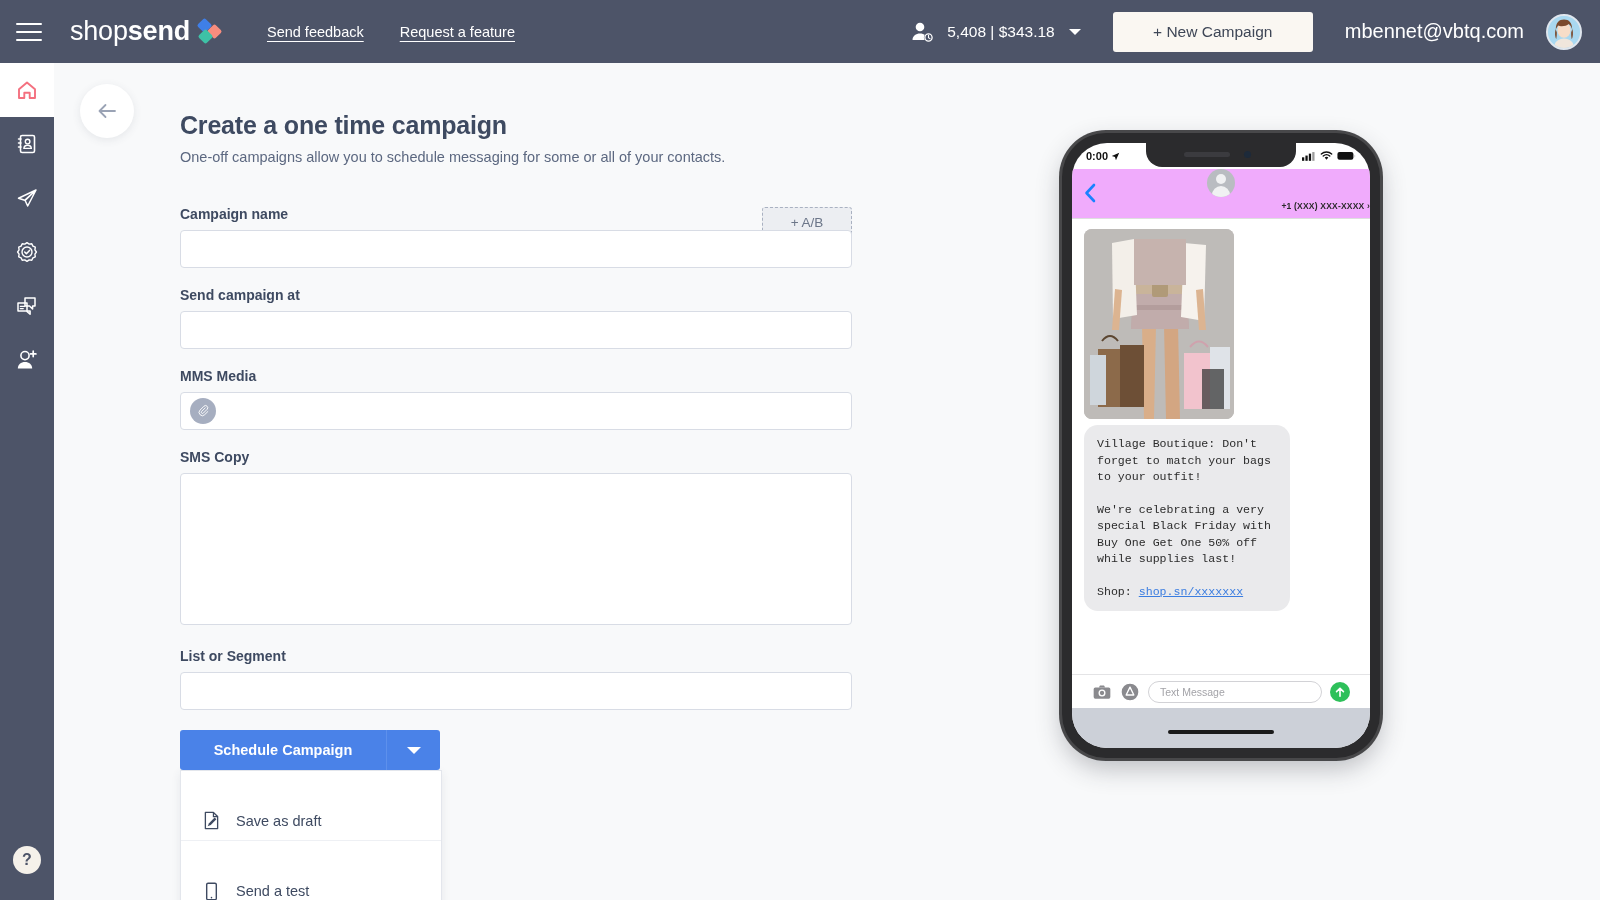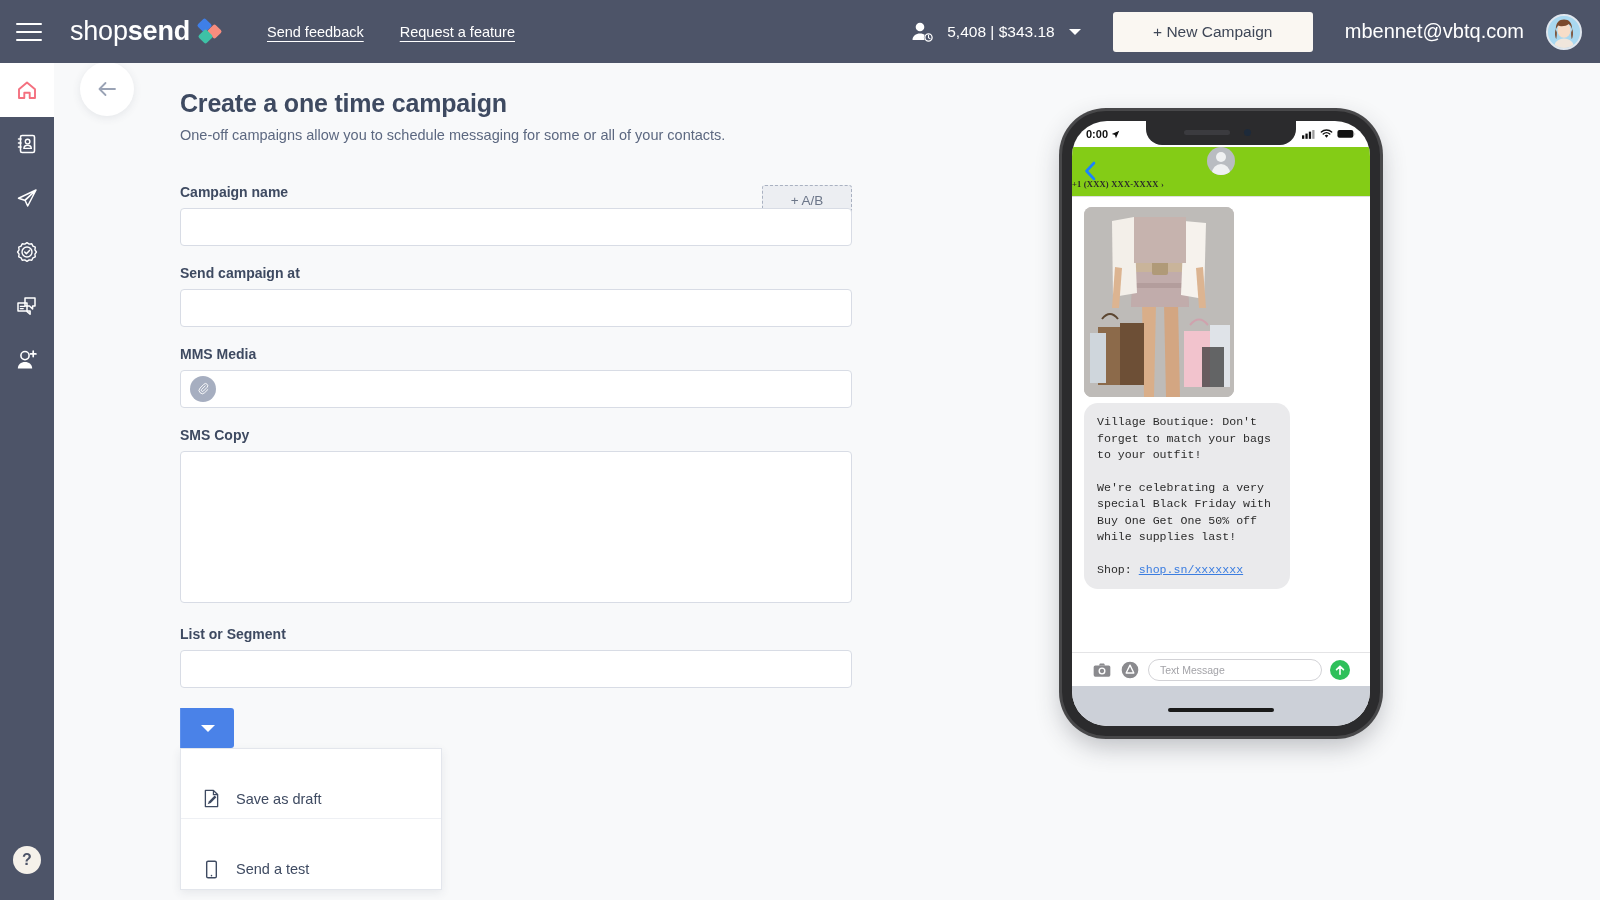--- a/index.html
+++ b/index.html
@@ -84,21 +84,21 @@
   #help-button {
     position:absolute; bottom:26px; left:13px;
     width:28px;height:28px;border-radius:50%;
     background:#f5f1ea; color:#4d5468;
     display:flex;align-items:center;justify-content:center;
     font-size:16px;font-weight:700;cursor:pointer;
   }
 
   
   #main {
-    position:absolute; top:48px; left:54px;
+    position:absolute; top:70px; left:54px;
     width:1546px; height:589px;
     background:#f8f9fa;
   }
   #back-button {
     position:absolute; left:26px; top:14px;
     width:54px;height:54px;border-radius:50%;
     background:#ffffff; box-shadow: 0 2px 9px rgba(60,70,90,0.10);
     display:flex;align-items:center;justify-content:center;cursor:pointer;
   }
 
@@ -198,22 +198,22 @@
   .notch-cam{position:absolute;left:98px;top:8px;width:7px;height:7px;border-radius:50%;background:#1d2a3a;}
 
   #status-bar {
     position:relative; height:26px; display:flex;align-items:center;
     justify-content:space-between; padding:0 14px; z-index:6;
   }
   #phone-clock { font-size:11px;font-weight:700;color:#111; display:flex;align-items:center;gap:3px;}
   .status-right { display:flex;align-items:center;gap:4px; }
 
   #msg-header {
-    position:relative; background:#84cc16; border-bottom:1px solid #dededf;
-    padding-bottom:7px; text-align:left;font-family:Liberation Serif, serif;
+    position:relative; background:#f0abfc; border-bottom:1px solid #dededf;
+    padding-bottom:7px; text-align:right;
   }
   #msg-back-chevron { position:absolute;left:12px;top:14px; cursor:pointer; }
   #msg-avatar {
     width:28px;height:28px;border-radius:50%;background:#b9bcc1;
     margin:0 auto; position:relative; overflow:hidden;
   }
   #msg-avatar::before{content:"";position:absolute;left:9px;top:5px;width:10px;height:10px;border-radius:50%;background:#f0f1f2;}
   #msg-avatar::after{content:"";position:absolute;left:5px;top:17px;width:18px;height:13px;border-radius:9px 9px 0 0;background:#f0f1f2;}
   #msg-number { margin-top:4px; font-size:8.5px; font-weight:700; color:#2a2a2a; letter-spacing:0.2px; }
 
@@ -392,20 +392,21 @@
     </div>
 
     <div class="field" id="field-list">
       <label class="field-label">List or Segment</label>
       <input class="field-input" type="text" placeholder="" style="">
     </div>
   </div>
 
   <div id="action-area">
     <div class="split-btn">
+      <button id="schedule-button">Schedule Campaign</button>
       <button id="schedule-dropdown-toggle">
         <span class="caret-white"></span>
       </button>
     </div>
 
     <div id="dropdown-menu">
       <div class="menu-item">
         <svg width="21" height="21" viewBox="0 0 24 24">
           <path d="M5 2.8h9.2L19 7.5v13.7H5z" fill="none" stroke="#3e4a61" stroke-width="1.5" stroke-linejoin="round"></path>
           <path d="M14.2 2.8v4.7H19" fill="none" stroke="#3e4a61" stroke-width="1.4"></path>

